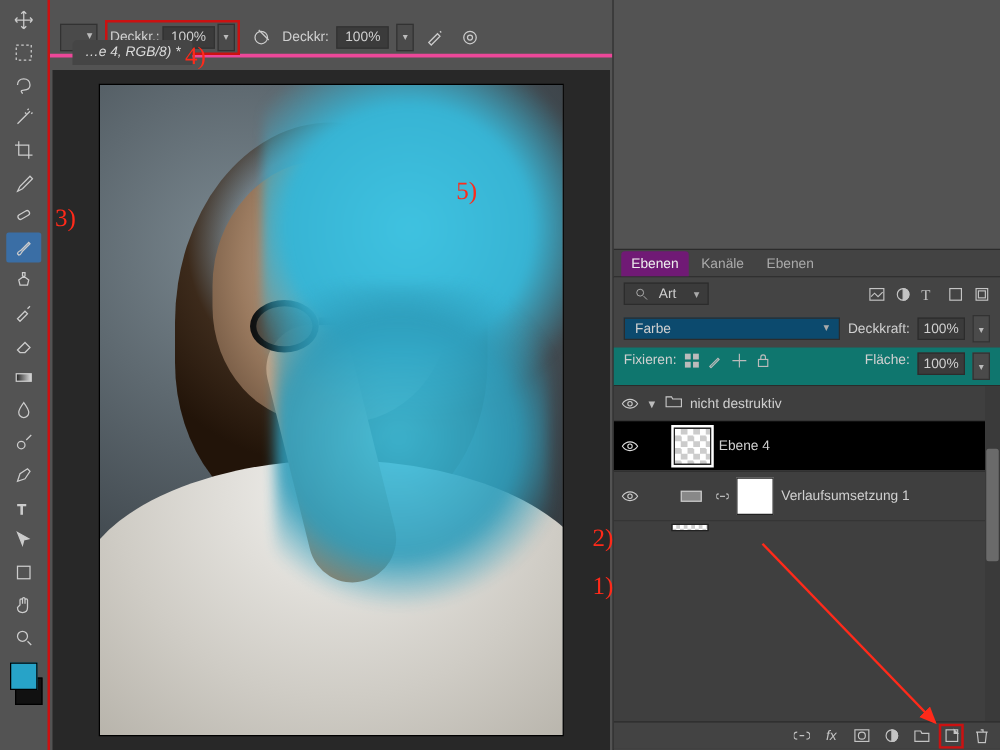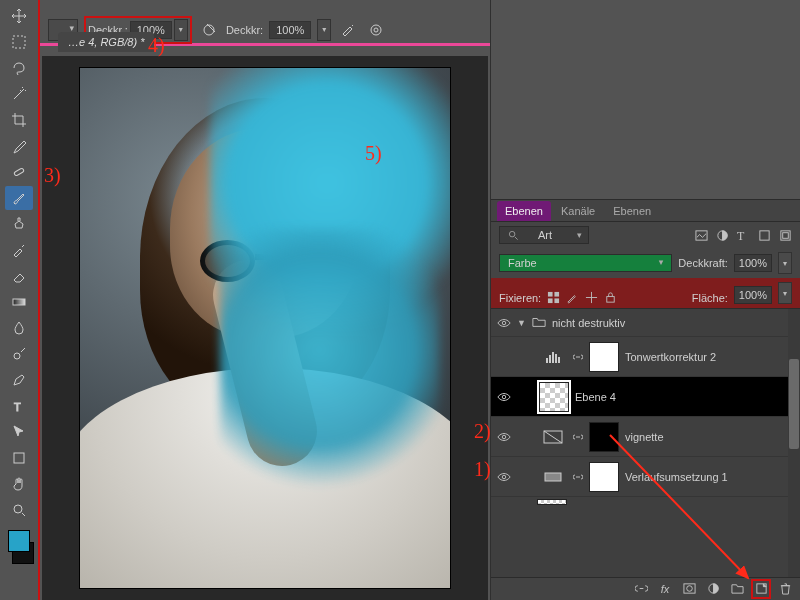--- a/index.html
+++ b/index.html
@@ -46,31 +46,31 @@
 
     
     .right-zone { position: absolute; right: 0; top: 0; width: 310px; height: 100%; background: #434343; border-left: 1px solid #2f2f2f; }
     .empty-upper { height: 200px; background: #535353; border-bottom: 1px solid #2b2b2b; }
 
     .panel-tabs { height: 22px; background: #434343; display: flex; align-items: flex-end; gap: 2px; padding-left: 6px; border-bottom: 1px solid #2b2b2b; }
     .ptab { padding: 4px 8px; color: #aaa; cursor: pointer; }
     .ptab.active { background: #701a75; color: #eee; border-top-left-radius: 3px; border-top-right-radius: 3px; }
 
     .panel-row { display: flex; align-items: center; gap: 6px; padding: 4px 8px; background: #444; }
-    .mini-select { background: #3b3b3b; border: 1px solid #2c2c2c; padding: 2px 6px 2px 8px; display: flex; align-items: center; gap: 19px; min-width: 60px; cursor: pointer; }
+    .mini-select { background: #3b3b3b; border: 1px solid #2c2c2c; padding: 2px 6px 2px 8px; display: flex; align-items: center; gap: 8px; min-width: 60px; cursor: pointer; }
     .mini-select::after { content: "▾"; font-size: 9px; color: #aaa; margin-left: 6px; }
     .row-icons { margin-left: auto; display: flex; gap: 8px; }
     .row-icons span, .row-icons svg { width: 13px; height: 13px; color: #c4c4c4; }
 
     .panel-row2 { display: flex; align-items: center; gap: 6px; padding: 4px 8px; background: #444; }
-    .wide-select { flex: 1; background: #15803d; border: 1px solid #2c2c2c; padding: 2px 8px; display: flex; justify-content: space-between; cursor: pointer; }
+    .wide-select { flex: 1; background: #0c4a6e; border: 1px solid #2c2c2c; padding: 2px 8px; display: flex; justify-content: space-between; cursor: pointer; }
     .wide-select::after { content: "▾"; font-size: 9px; color: #aaa; }
     .pct-input { background: #3b3b3b; border: 1px solid #2c2c2c; padding: 2px 4px; min-width: 36px; text-align: right; }
 
-    .lockrow { display: flex; align-items: flex-end; gap: 6px; padding: 4px 8px; background: #7f1d1d; border-bottom: 1px solid #2b2b2b; }
+    .lockrow { display: flex; align-items: flex-start; gap: 6px; padding: 4px 8px; background: #0f766e; border-bottom: 1px solid #2b2b2b; }
     .lockrow .icn { width: 13px; height: 13px; }
 
     
     .layers { background: #3f3f3f; height: 290px; overflow: hidden; position: relative; }
     .layer { display: flex; align-items: center; height: 40px; padding: 0 6px; gap: 6px; border-bottom: 1px solid #353535; }
     .layer.group { height: 28px; }
     .layer.selected { background: #000000; }
     .vis { width: 14px; height: 14px; display: flex; align-items: center; justify-content: center; cursor: pointer; }
     .vis svg { width: 14px; height: 10px; }
     .indent1 { width: 16px; }
@@ -345,73 +345,35 @@
             <circle cx="8" cy="5" r="2"></circle>
           </svg>
         </span>
       <span style="font-size:9px;color:#bbb">▼</span>
       <span class="groupicon"><svg viewBox="0 0 16 12" fill="none" stroke="#ccc">
             <path d="M1 2h5l1 2h8v7H1z"></path>
           </svg></span>
       <span class="layer-name">nicht destruktiv</span>
     </div>
 
-    <div class="layer">
-      <span class="vis"></span>
-      <span class="indent1"></span>
-      <span class="adj-thumb">
-          <svg viewBox="0 0 20 16" fill="#ccc">
-            <rect x="3" y="9" width="2" height="5"></rect>
-            <rect x="6" y="6" width="2" height="8"></rect>
-            <rect x="9" y="3" width="2" height="11"></rect>
-            <rect x="12" y="5" width="2" height="9"></rect>
-            <rect x="15" y="8" width="2" height="6"></rect>
-          </svg>
-        </span>
-      <svg class="link" viewBox="0 0 10 10" fill="none" stroke="#bbb">
-          <path d="M3 5h4M2 3a2 2 0 100 4M8 3a2 2 0 110 4"></path>
-        </svg>
-      <div class="thumb mask"></div>
-      <span class="layer-name">Tonwertkorrektur 2</span>
-    </div>
 
 
     <div class="layer selected">
       <span class="vis">
           <svg viewBox="0 0 16 10" fill="none" stroke="#ddd">
             <path d="M1 5c2-3 5-4 7-4s5 1 7 4c-2 3-5 4-7 4s-5-1-7-4z"></path>
             <circle cx="8" cy="5" r="2"></circle>
           </svg>
         </span>
       <span class="indent1"></span>
       <div class="thumb checker" style="outline:2px solid #fff"></div>
       <span class="layer-name">Ebene 4</span>
     </div>
 
 
-    <div class="layer">
-      <span class="vis">
-          <svg viewBox="0 0 16 10" fill="none" stroke="#ccc">
-            <path d="M1 5c2-3 5-4 7-4s5 1 7 4c-2 3-5 4-7 4s-5-1-7-4z"></path>
-            <circle cx="8" cy="5" r="2"></circle>
-          </svg>
-        </span>
-      <span class="indent1"></span>
-      <span class="adj-thumb">
-          <svg viewBox="0 0 20 16" fill="none" stroke="#ccc">
-            <rect x="1" y="2" width="18" height="12"></rect>
-            <path d="M1 2l18 12"></path>
-          </svg>
-        </span>
-      <svg class="link" viewBox="0 0 10 10" fill="none" stroke="#bbb">
-          <path d="M3 5h4M2 3a2 2 0 100 4M8 3a2 2 0 110 4"></path>
-        </svg>
-      <div class="thumb black"></div>
-      <span class="layer-name">vignette</span>
-    </div>
 
     <div class="layer">
       <span class="vis">
           <svg viewBox="0 0 16 10" fill="none" stroke="#ccc">
             <path d="M1 5c2-3 5-4 7-4s5 1 7 4c-2 3-5 4-7 4s-5-1-7-4z"></path>
             <circle cx="8" cy="5" r="2"></circle>
           </svg>
         </span>
       <span class="indent1"></span>
       <span class="adj-thumb">

